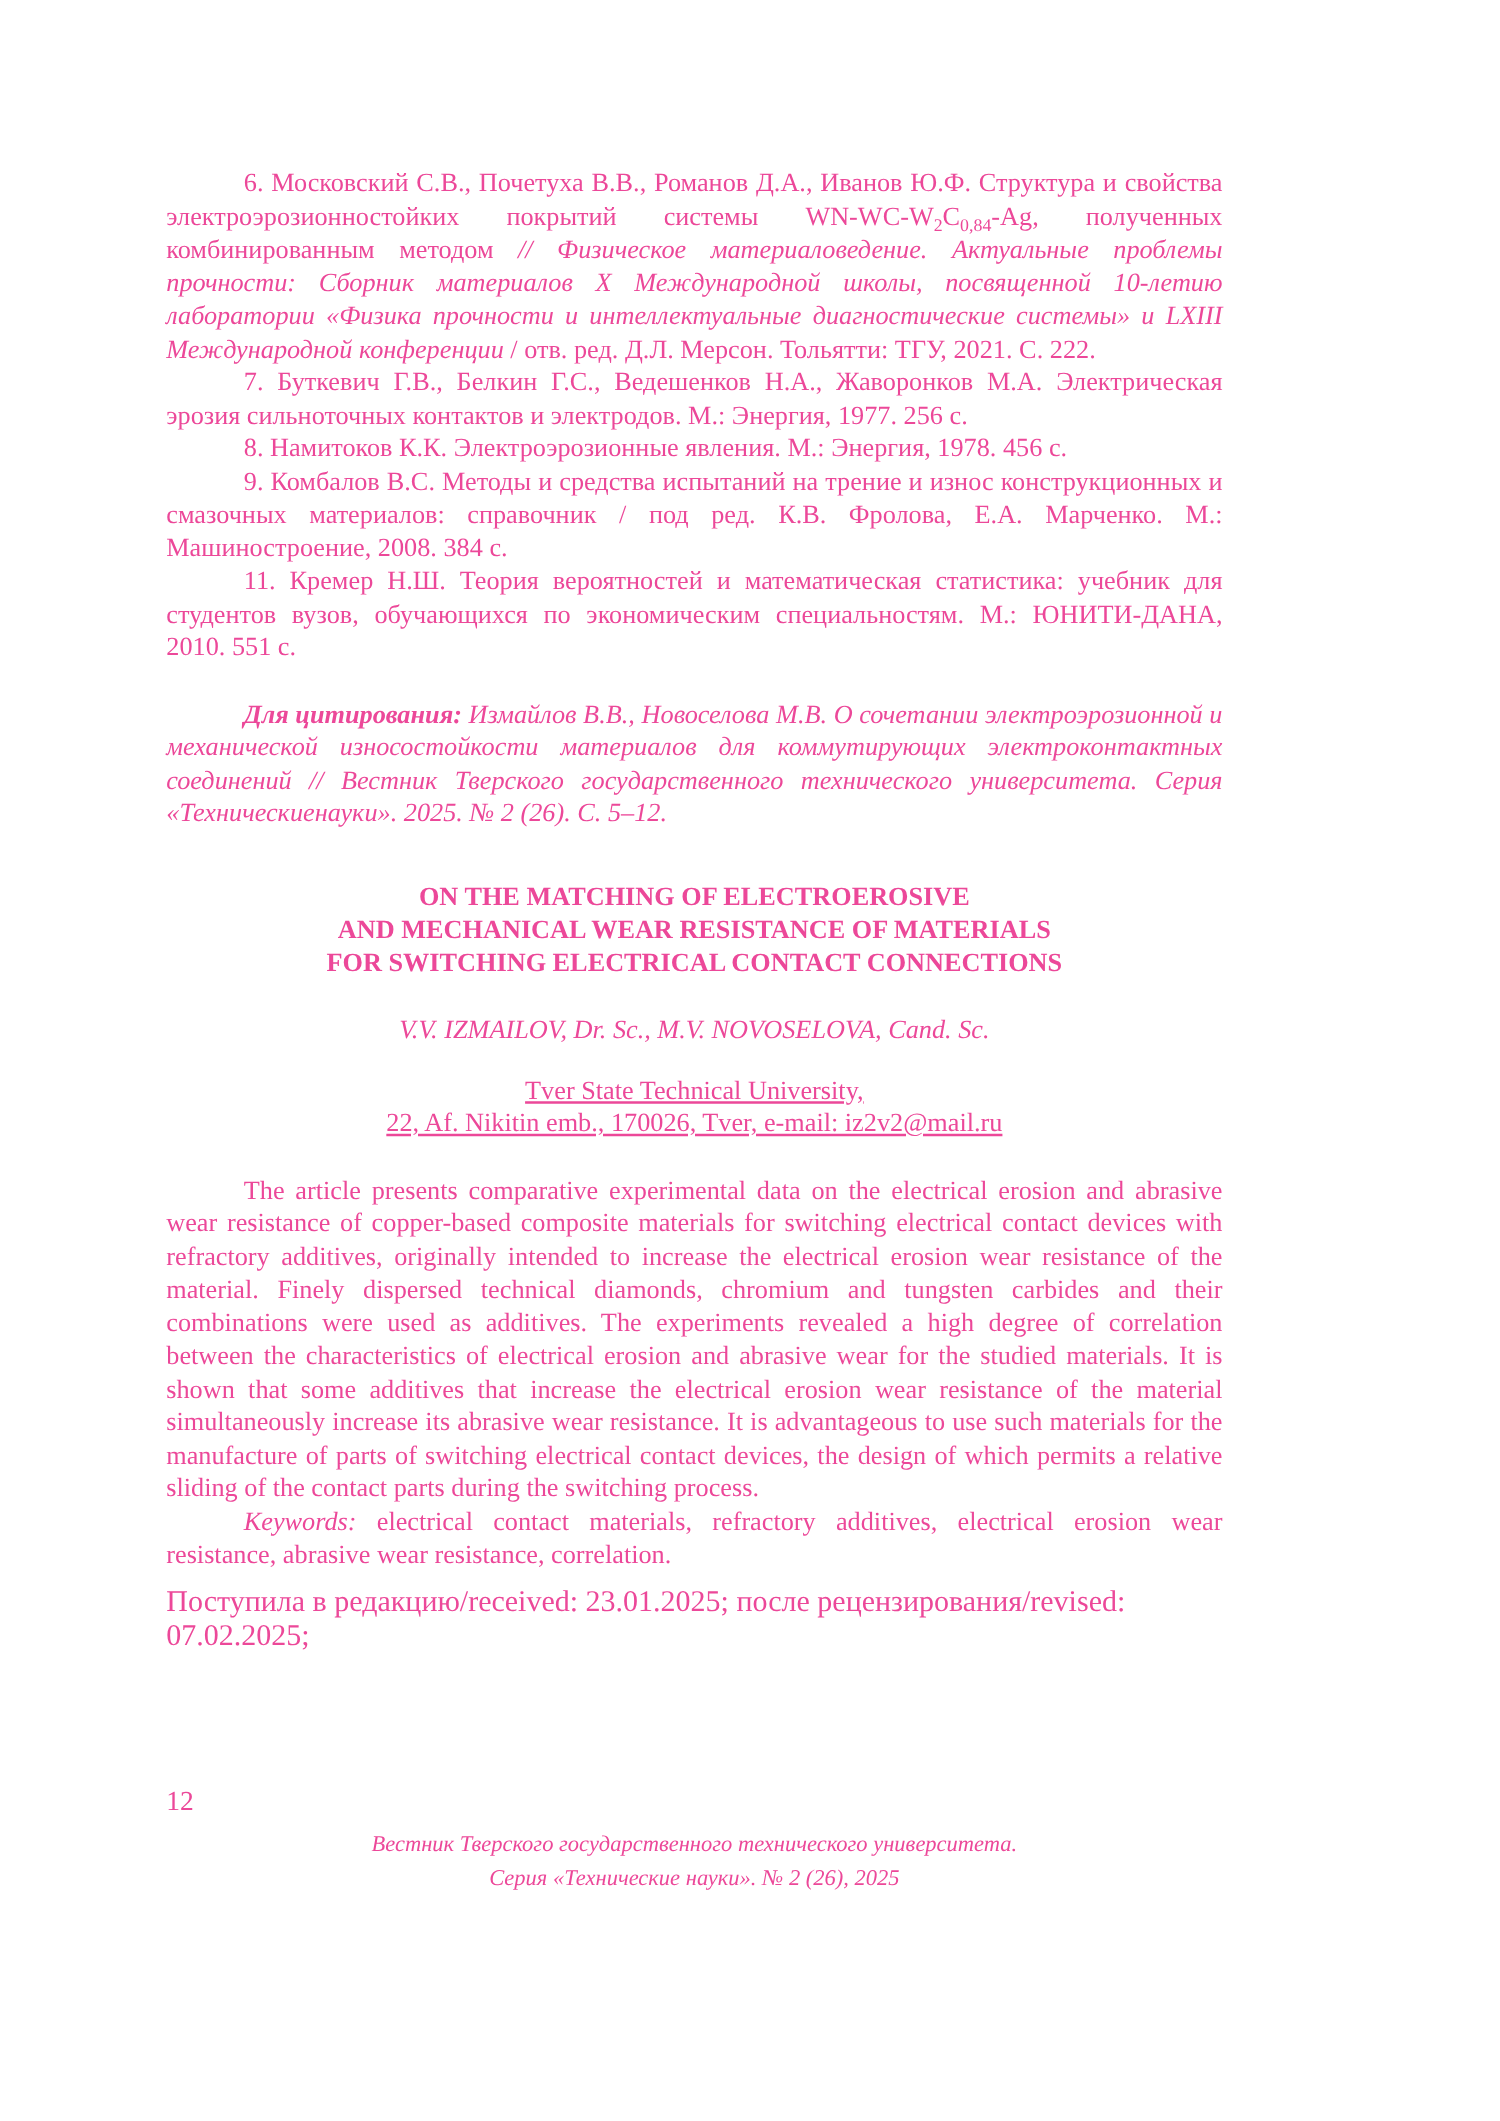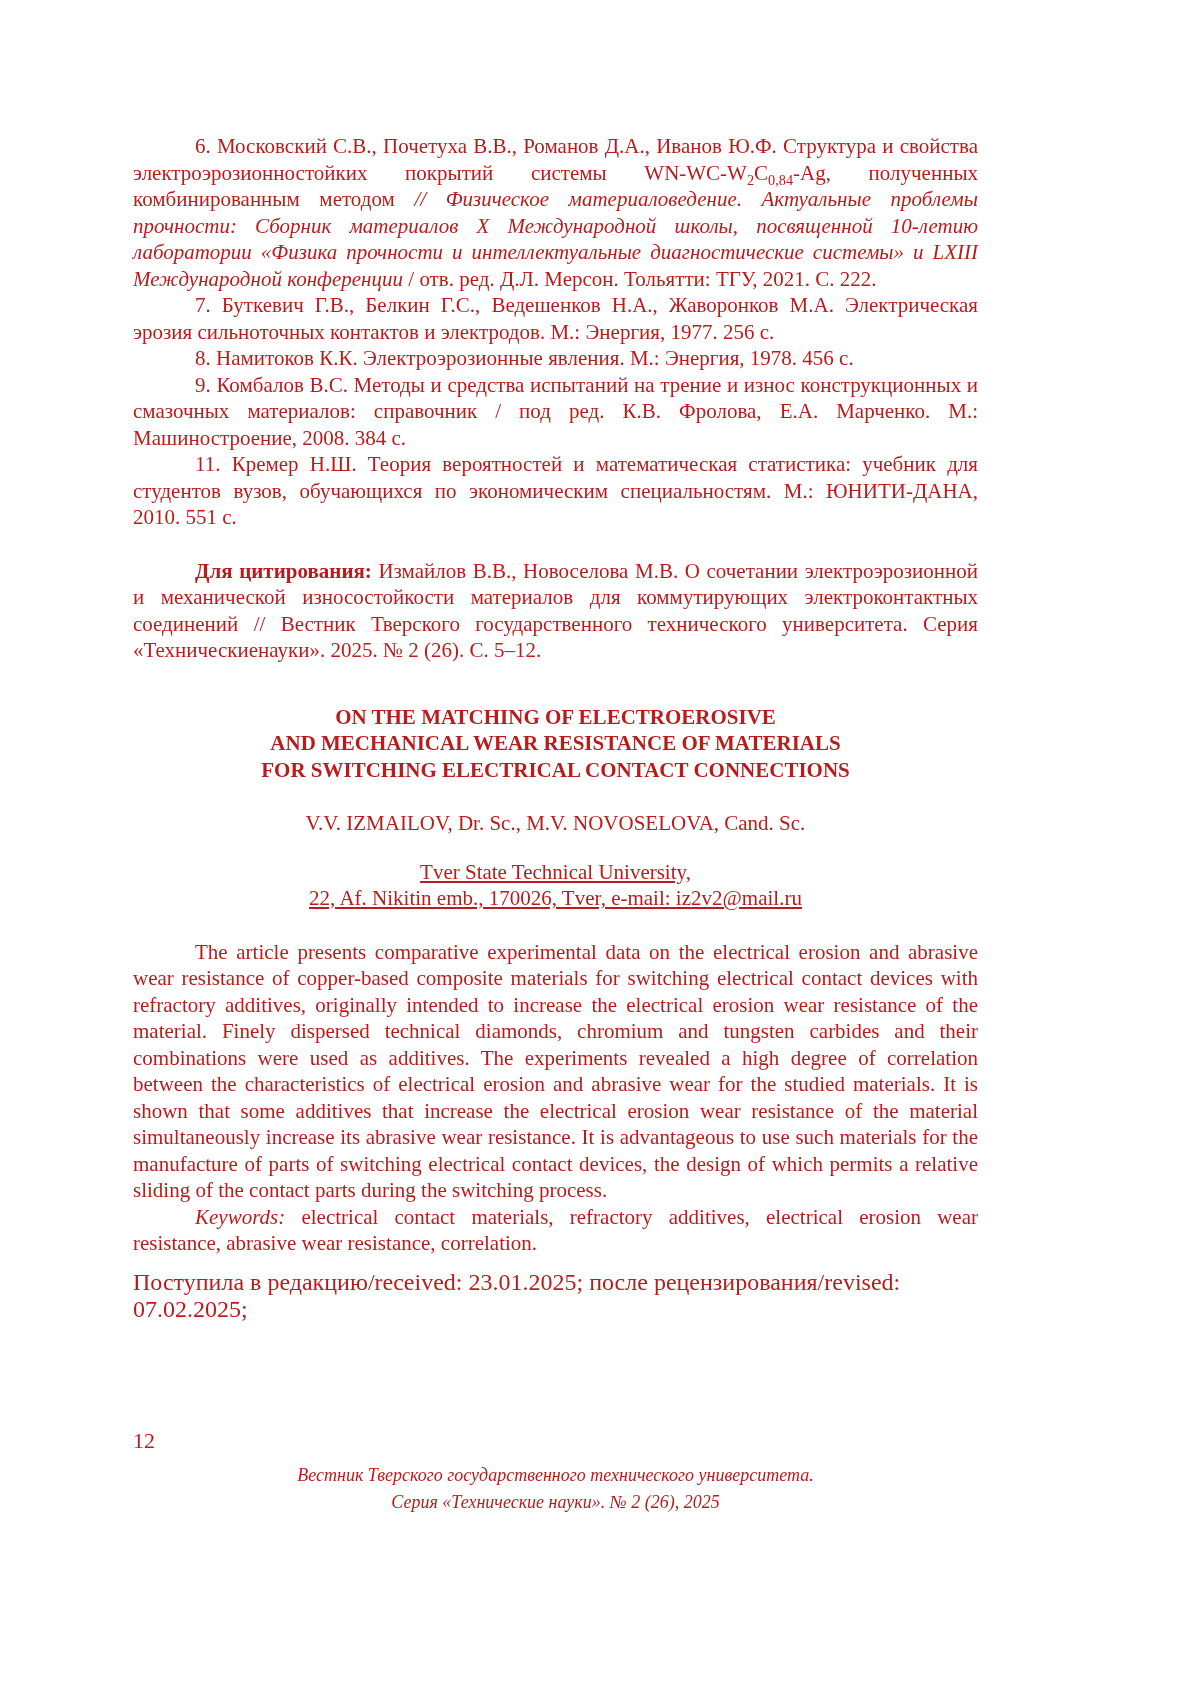--- a/index.html
+++ b/index.html
@@ -5,21 +5,21 @@
   html, body {
     margin: 0;
     padding: 0;
     background: #ffffff;
   }
   .page {
     position: relative;
     width: 1200px;
     height: 1697px;
     background: #ffffff;
-    color: #b91c1c;
+    color: #ec4899;
     font-family: "Liberation Serif", serif;
     overflow: hidden;
   }
   .content {
     position: absolute;
     left: 133px;
     top: 133px;
     width: 845px;
     font-size: 21px;
     line-height: 26.5px;
@@ -28,34 +28,36 @@
     margin: 0;
     text-align: justify;
     text-indent: 62px;
   }
   .i   { font-style: italic; }
   .b   { font-weight: bold; }
   .sub { vertical-align: sub; font-size: 0.68em; line-height: 0; }
 
   .citation-para {
     margin-top: 27px;
+    font-style: italic;
   }
   .title-block {
     margin-top: 40px;
   }
   .title-line {
     text-align: center;
     text-indent: 0;
     font-weight: bold;
     margin: 0;
   }
   .authors-line {
     margin-top: 27px;
     text-align: center;
     text-indent: 0;
+    font-style: italic;
   }
   .affiliation-block {
     margin-top: 22px;
   }
   .affiliation-line {
     text-align: center;
     text-indent: 0;
     margin: 0;
     text-decoration: underline;
   }

